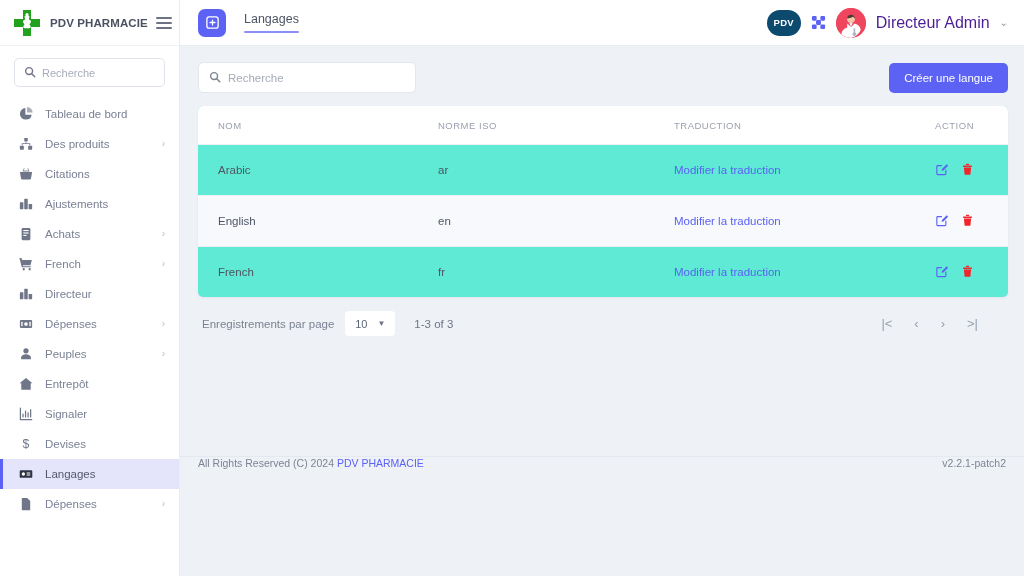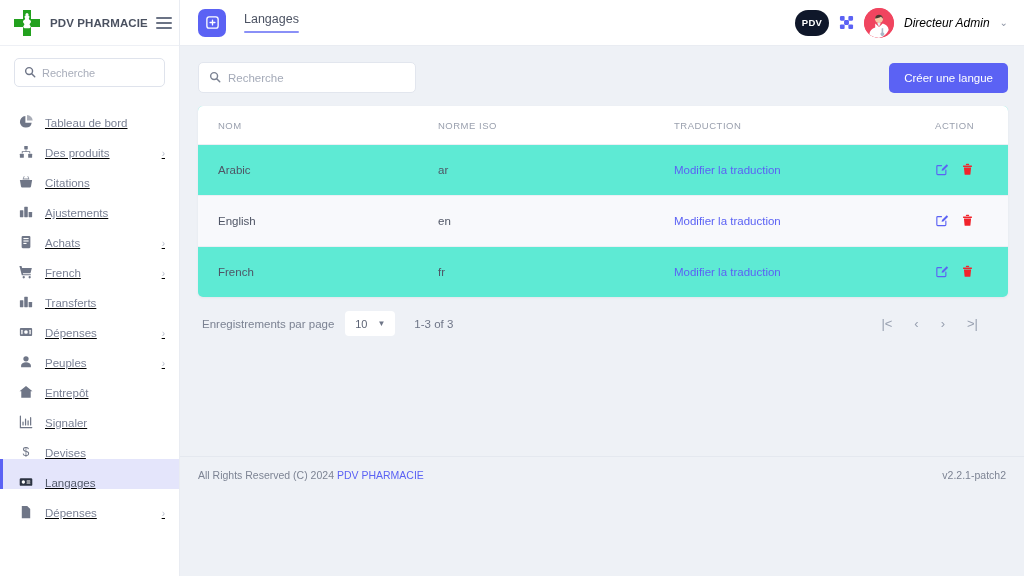--- a/index.html
+++ b/index.html
@@ -37,24 +37,23 @@
   .side-search-wrap { padding: 12px 14px 6px 14px; }
   .side-search {
     height: 29px; border: 1px solid #dfe3ec; border-radius: 5px;
     background: #fff; display: flex; align-items: center; gap: 6px;
     padding: 0 9px;
   }
   .side-search .ph { font-size: 11px; color: #a8adba; }
 
   .nav { padding-top: 6px; overflow: hidden; }
   .nav-item {
-    height: 30px; display: flex; align-items: flex-end;
+    height: 30px; display: flex; align-items: center;
     padding: 0 14px 0 18px; gap: 12px; cursor: pointer;
     position: relative;
-    text-decoration: underline;
   }
   .nav-item .label { font-size: 11.5px; color: #7a8194; white-space: nowrap; }
   .nav-item .ico { width: 15px; height: 15px; flex: 0 0 15px; display: flex; align-items: center; justify-content: center; color: #6f7687; }
   .nav-item .chev { margin-left: auto; color: #b9bfcc; font-size: 10px; line-height: 1; }
   .nav-item.active { background: #e4e5fb; }
   .nav-item.active::before {
     content: ""; position: absolute; left: 0; top: 0; bottom: 0;
     width: 3px; background: #5b62f4;
   }
   .nav-item.active .label { color: #535a6b; font-weight: 400; }
@@ -72,30 +71,30 @@
     width: 28px; height: 28px; border-radius: 7px; background: #5b62f4;
     display: flex; align-items: center; justify-content: center; flex: 0 0 28px;
   }
   .page-tile svg { display: block; }
   .page-tab { margin-left: 18px; }
   .page-tab .t { font-size: 12.5px; color: #4c5363; }
   .page-tab .u { height: 2px; background: #8a90f7; margin-top: 5px; border-radius: 1px; }
 
   .top-right { margin-left: auto; display: flex; align-items: center; gap: 10px; }
   .pdv-badge {
-    width: 34px; height: 26px; border-radius: 13px; background: #0f172a;
+    width: 34px; height: 26px; border-radius: 13px; background: #0c4a6e;
     color: #fff; font-size: 9.5px; font-weight: 700; letter-spacing: .3px;
     display: flex; align-items: center; justify-content: center;
   }
   .expand-ico { color: #5b62f4; display: flex; align-items: center; }
   .avatar {
     width: 30px; height: 30px; border-radius: 50%;
     background: #f0455f; position: relative; overflow: hidden; flex: 0 0 30px;
   }
-  .user-name { font-size: 12px; color: #000000; font-style: italic; }
+  .user-name { font-size: 16px; color: #4c1d95; }
   .caret { color: #8d94a4; font-size: 10px; }
 
   
   .content { flex: 1; padding: 16px 16px 0 18px; overflow: hidden; }
 
   .toolbar { display: flex; align-items: center; margin-bottom: 13px; }
   .search-box {
     width: 218px; height: 31px; background: #fff; border: 1px solid #e2e6ee;
     border-radius: 5px; display: flex; align-items: center; gap: 7px; padding: 0 10px;
   }
@@ -139,21 +138,21 @@
     height: 25px; min-width: 50px; display: flex; align-items: center;
     justify-content: center; gap: 10px; padding: 0 9px; cursor: pointer;
   }
   .pp-select .v { font-size: 11px; color: #5c6374; }
   .pp-select .a { font-size: 8px; color: #6e7587; }
   .range { margin-left: 19px; font-size: 11.5px; color: #6e7587; }
   .pg-btns { margin-left: auto; display: flex; align-items: center; gap: 22px; padding-right: 14px; }
   .pg-btns span { font-size: 13px; color: #98a0b0; cursor: pointer; font-family: "Liberation Sans", sans-serif; }
 
   .footer {
-    height: 36px; flex: 0 0 36px; display: flex; align-items: center;
+    height: 36px; flex: 0 0 36px; display: flex; 
     padding: 0 18px 0 18px; border-top: 1px solid #e4e8ef;
   }
   .footer .left { font-size: 10.5px; color: #7d8494; }
   .footer .left b { color: #5b62f4; font-weight: 400; }
   .footer .right { margin-left: auto; font-size: 10.5px; color: #7d8494; }
 </style>
 </head>
 <body>
 
 <div class="app">
@@ -260,21 +259,21 @@
       </div>
 
       <div class="nav-item">
         <span class="ico">
           <svg width="14" height="14" viewBox="0 0 16 16" fill="currentColor">
               <rect x="1" y="6" width="4" height="8" rx=".5"></rect>
               <rect x="6" y="2" width="4" height="12" rx=".5"></rect>
               <rect x="11" y="8" width="4" height="6" rx=".5"></rect>
             </svg>
         </span>
-        <span class="label">Transferts</span>
+        <span class="label">Directeur</span>
       </div>
 
       <div class="nav-item">
         <span class="ico">
           <svg width="14" height="14" viewBox="0 0 16 16" fill="currentColor">
               <rect x="1" y="3.5" width="14" height="9" rx="1.2"></rect>
               <circle cx="8" cy="8" r="2.1" fill="#fff"></circle>
               <rect x="2.6" y="5.3" width="1.5" height="5.4" rx=".6" fill="#fff"></rect>
               <rect x="11.9" y="5.3" width="1.5" height="5.4" rx=".6" fill="#fff"></rect>
             </svg>

